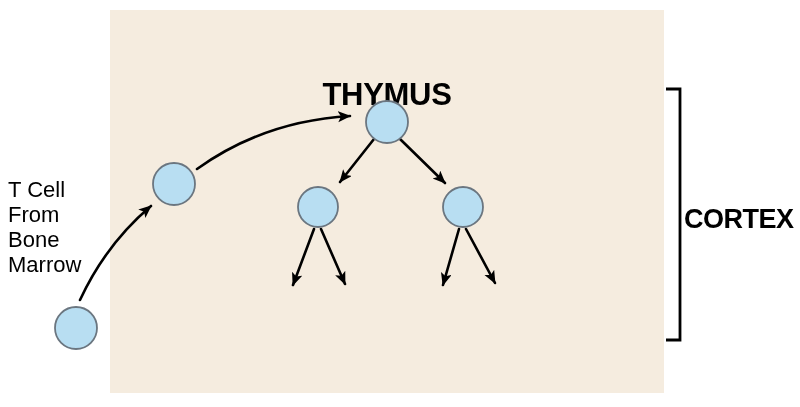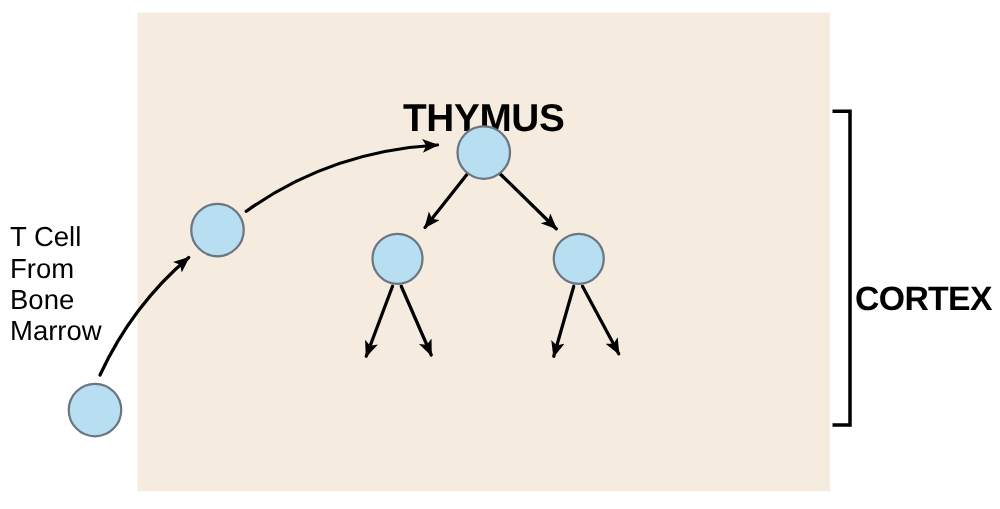--- a/index.html
+++ b/index.html
@@ -56,21 +56,20 @@
     color: var(--text, #000);
   }
   .cortex-label {
     position: absolute;
     left: 684px; top: 205px;
     font-size: 27px;
     font-weight: bold;
     line-height: 28px;
     color: var(--text, #000);
     letter-spacing: -0.5px;
-    margin-top: 20px;
   }
   svg.overlay {
     position: absolute;
     left: 0; top: 0;
     width: 800px; height: 407px;
   }
   .arrow {
     fill: none;
     stroke: var(--line, #000);
     stroke-width: 2.6;

